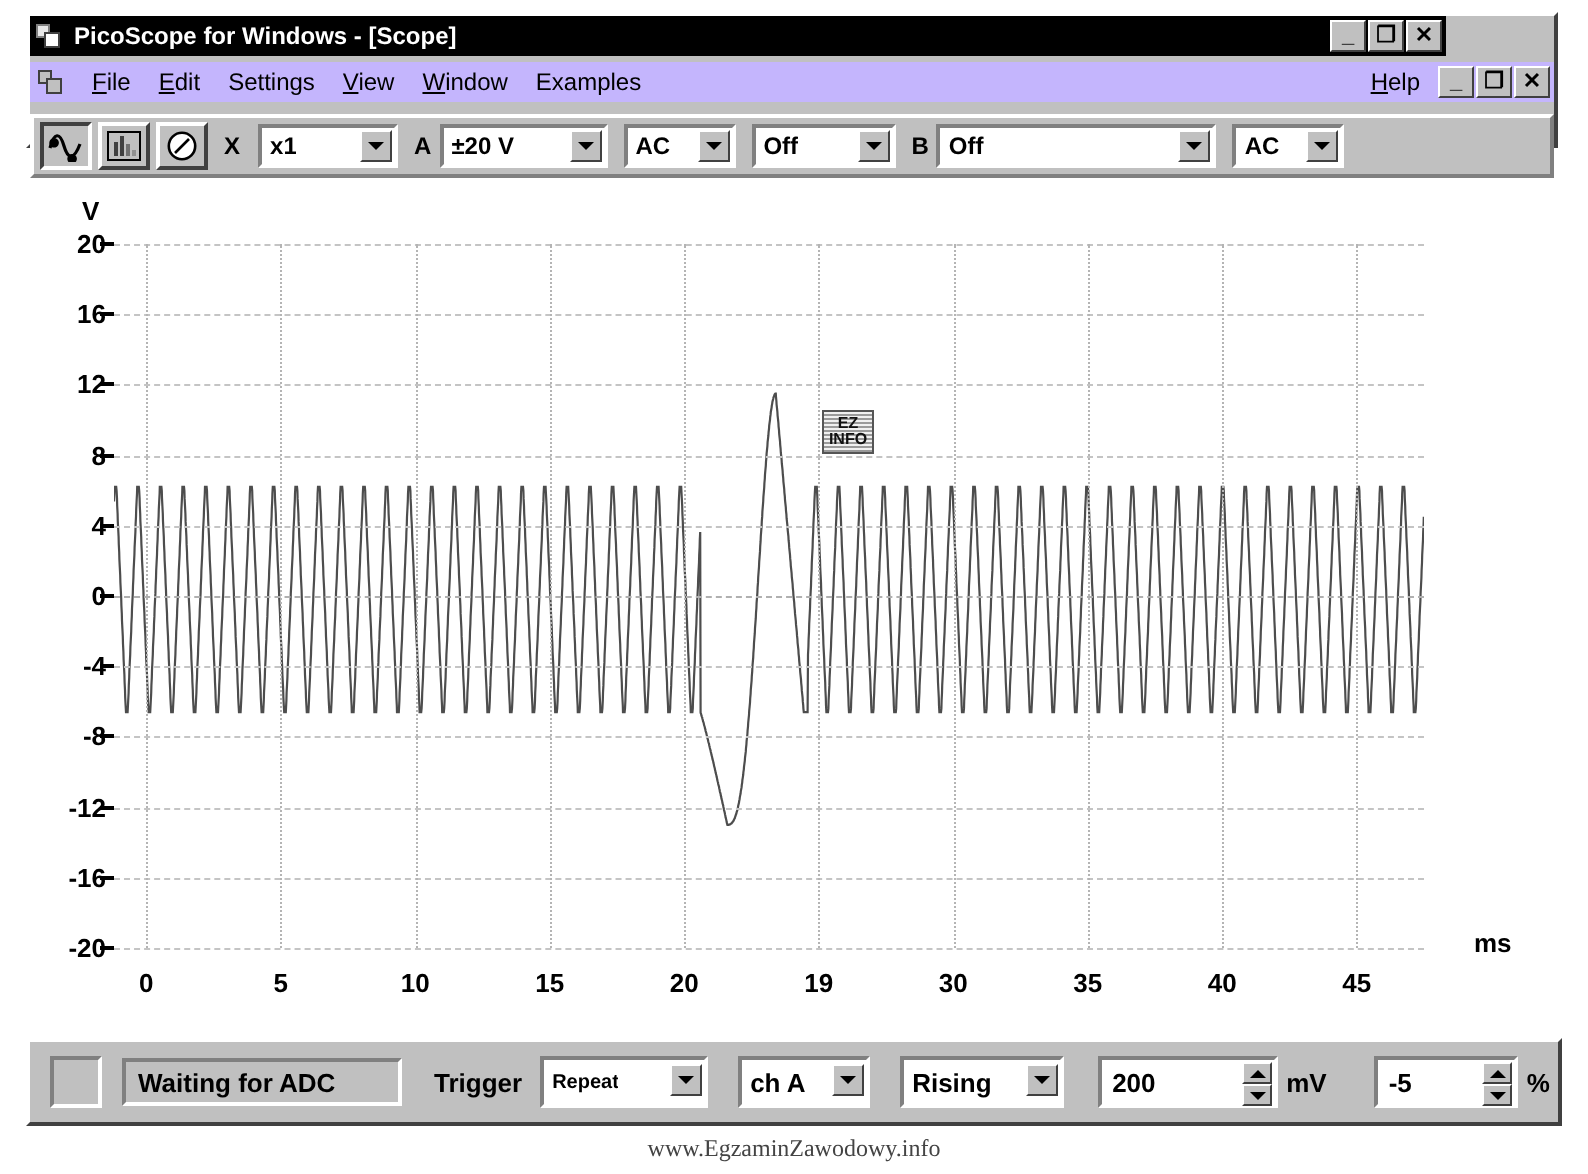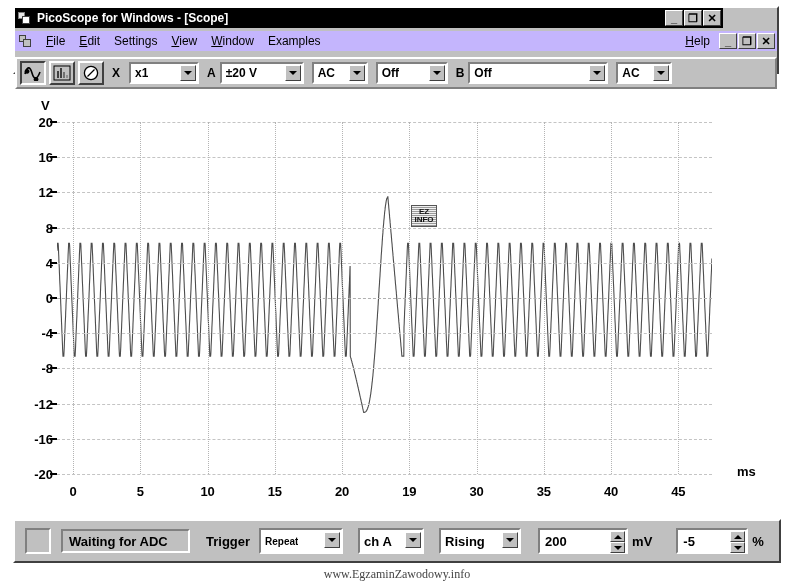--- a/index.html
+++ b/index.html
@@ -311,21 +311,21 @@
     background: #c0c0c0;
     border-top: 2px solid #808080;
     border-left: 2px solid #808080;
     border-right: 2px solid #ffffff;
     border-bottom: 2px solid #ffffff;
     box-sizing: border-box;
     flex: none;
     margin-right: 10px;
   }
   .status-text {
-    width: 129px; height: 24px;
+    width: 140px; height: 24px;
     background: #c0c0c0;
     border-top: 2px solid #808080;
     border-left: 2px solid #808080;
     border-right: 2px solid #ffffff;
     border-bottom: 2px solid #ffffff;
     box-sizing: border-box;
     font-size: 13px; font-weight: bold;
     color: #000;
     display: flex; align-items: center;
     padding-left: 6px;

